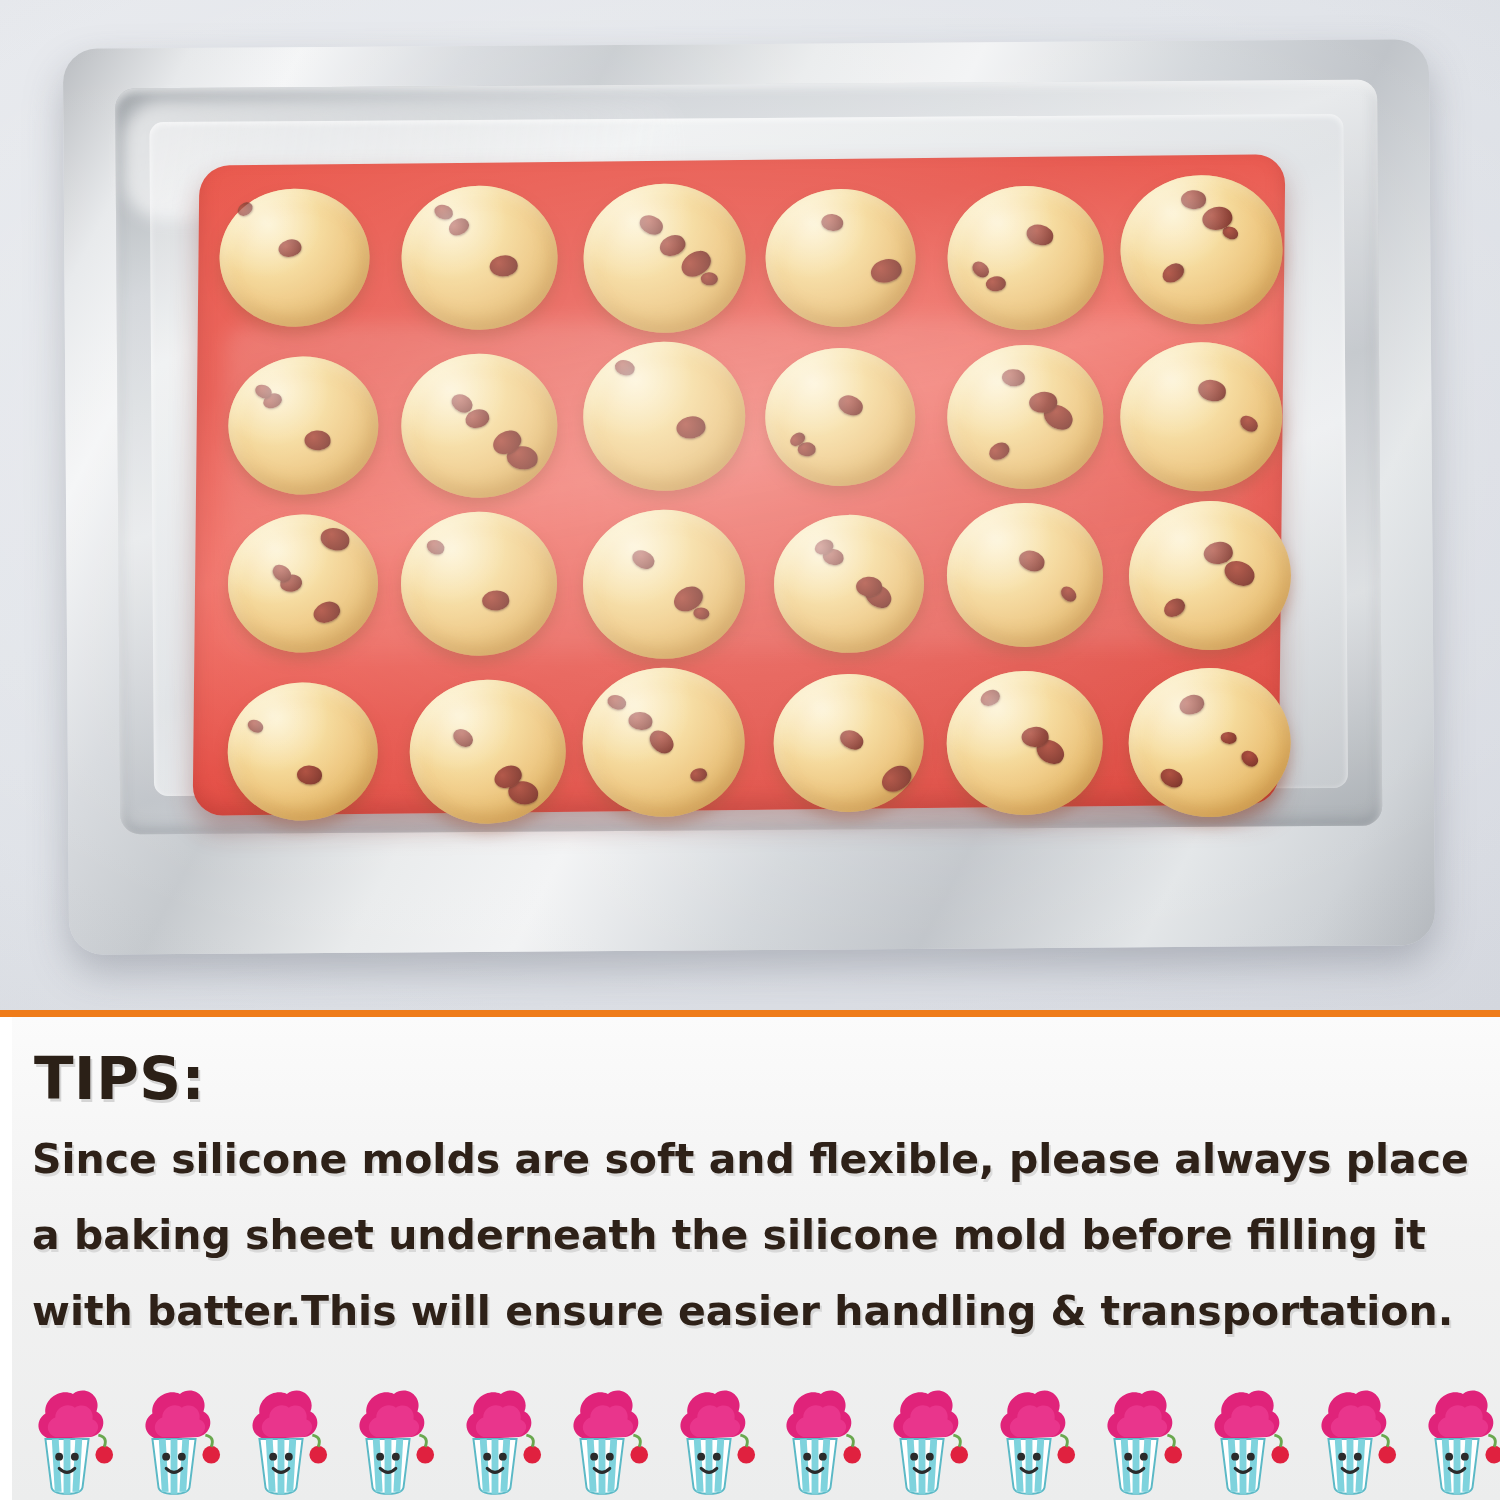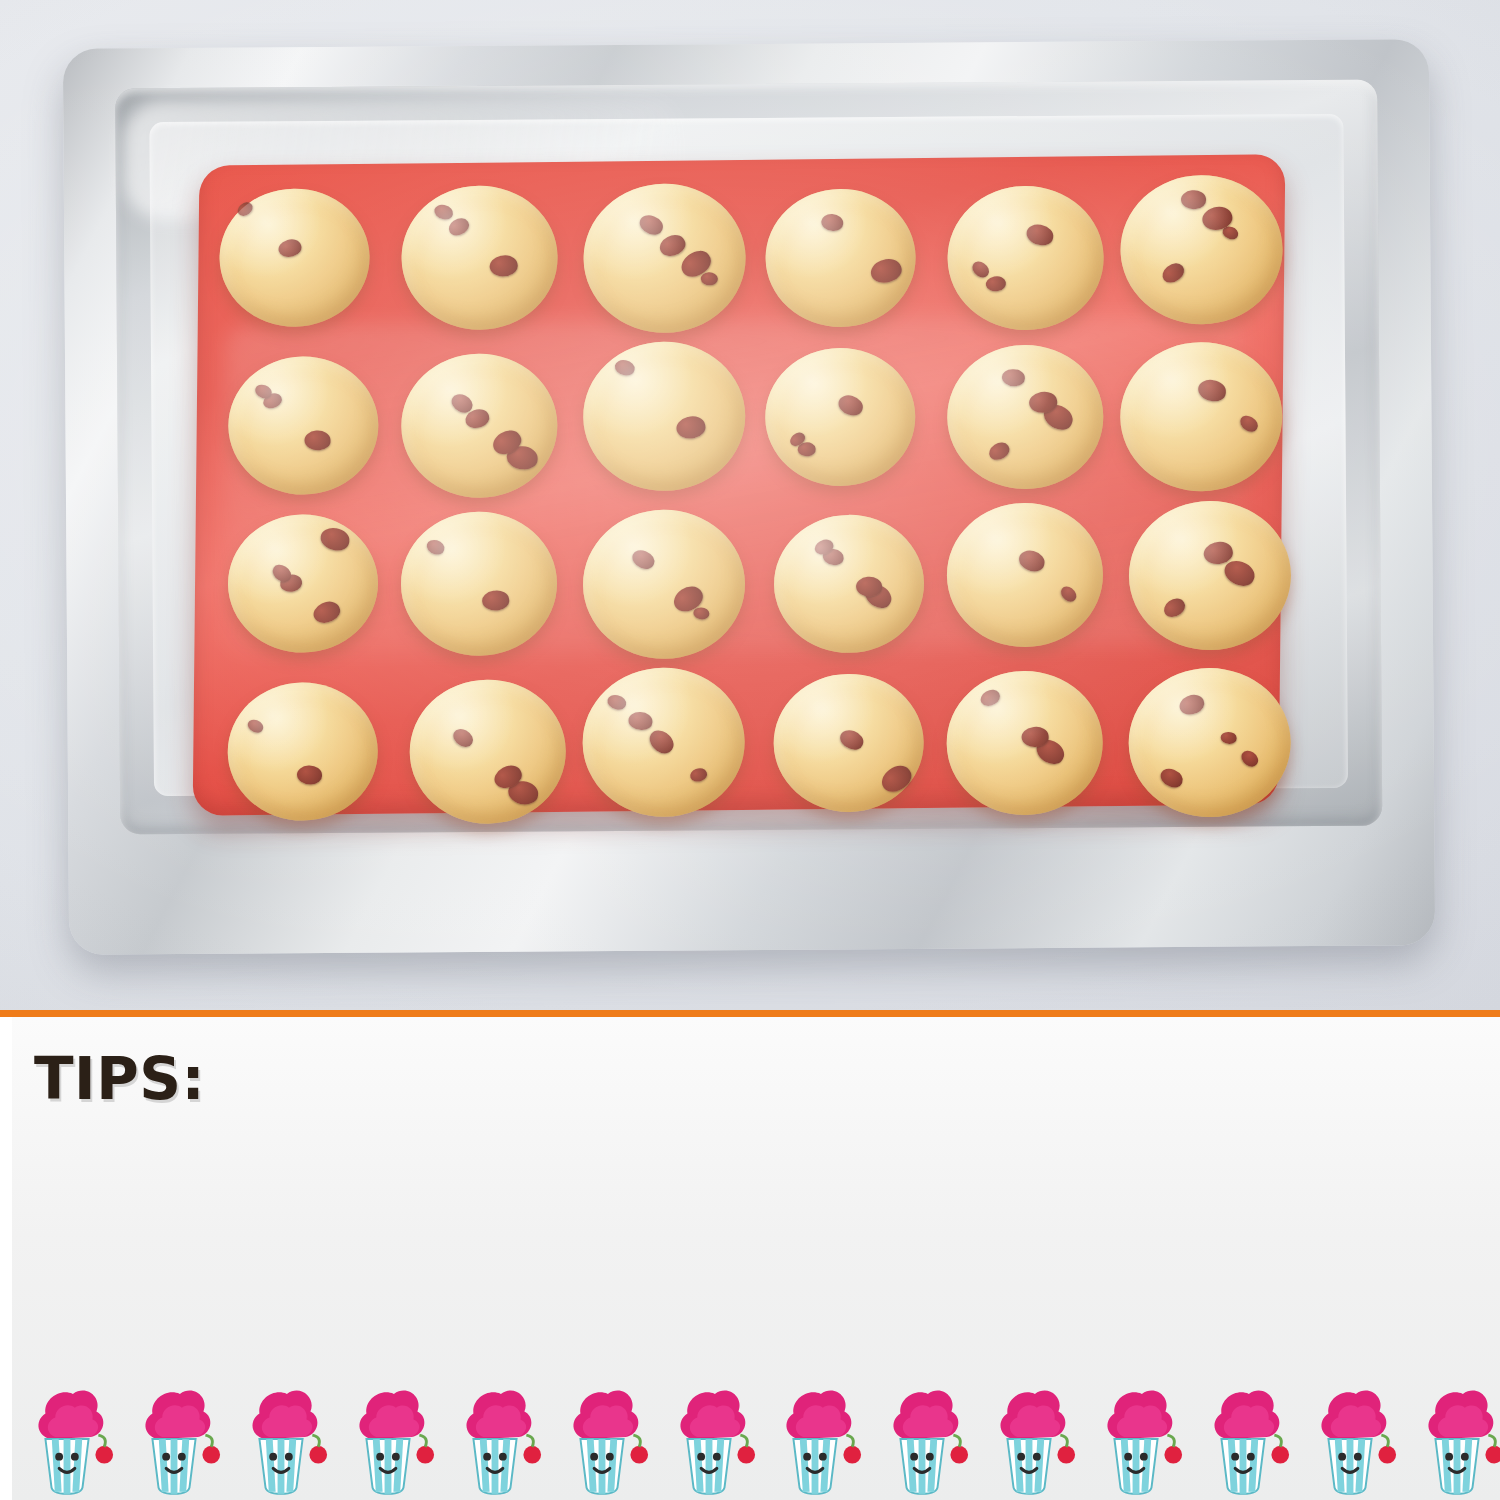--- a/index.html
+++ b/index.html
@@ -353,20 +353,21 @@
         </div>
       </div>
 
     <div class="photo-vignette"></div>
   </div>
 
   <div class="divider"></div>
 
   <div class="tips">
     <div class="tips-title">TIPS:</div>
+    <div class="tips-body">Since silicone molds are soft and flexible, please always place a baking sheet underneath the silicone mold before filling it with batter.This will ensure easier handling &amp; transportation.</div>
     <div class="cupcakes" id="cupcake-strip">
         <div class="cupcake"><svg viewBox="0 0 100 120" width="98" height="118">
             <path d="M34 60 C20 58 16 42 28 34 C26 20 42 8 56 14 C70 4 86 18 80 32 C92 38 88 56 74 58 Z" fill="#e0237a"></path>
             <path d="M38 58 C28 54 28 42 38 38 C38 28 50 22 58 28 C68 22 78 30 76 40 C86 44 82 56 72 58 Z" fill="#f0459a" opacity="0.55"></path>
             <path d="M28 60 L72 60 L66 108 C66 113 60 116 50 116 C40 116 34 113 34 108 Z" fill="#ffffff" stroke="#5bb9c6" stroke-width="2"></path>
             <path d="M38 60 L41 114" stroke="#7fd3dd" stroke-width="7" fill="none"></path>
             <path d="M50 60 L50 116" stroke="#7fd3dd" stroke-width="7" fill="none"></path>
             <path d="M62 60 L59 114" stroke="#7fd3dd" stroke-width="7" fill="none"></path>
             <circle cx="42" cy="78" r="4" fill="#2b2b2b"></circle>
             <circle cx="58" cy="78" r="4" fill="#2b2b2b"></circle>

